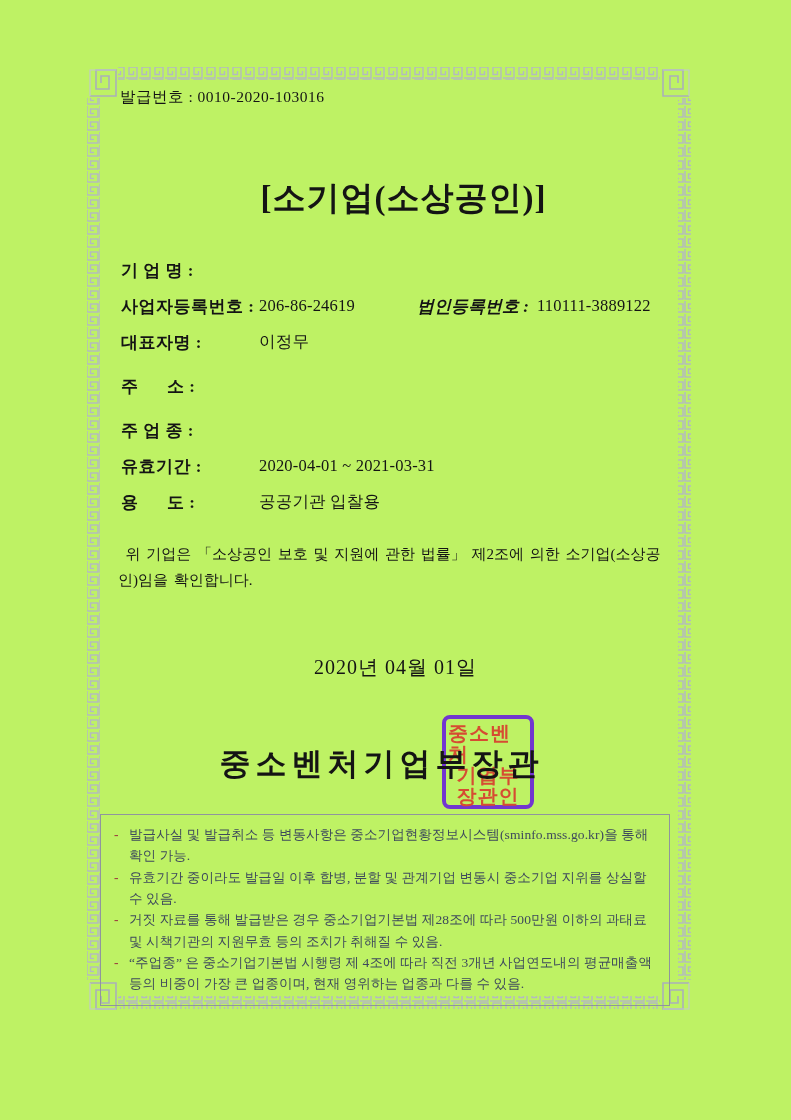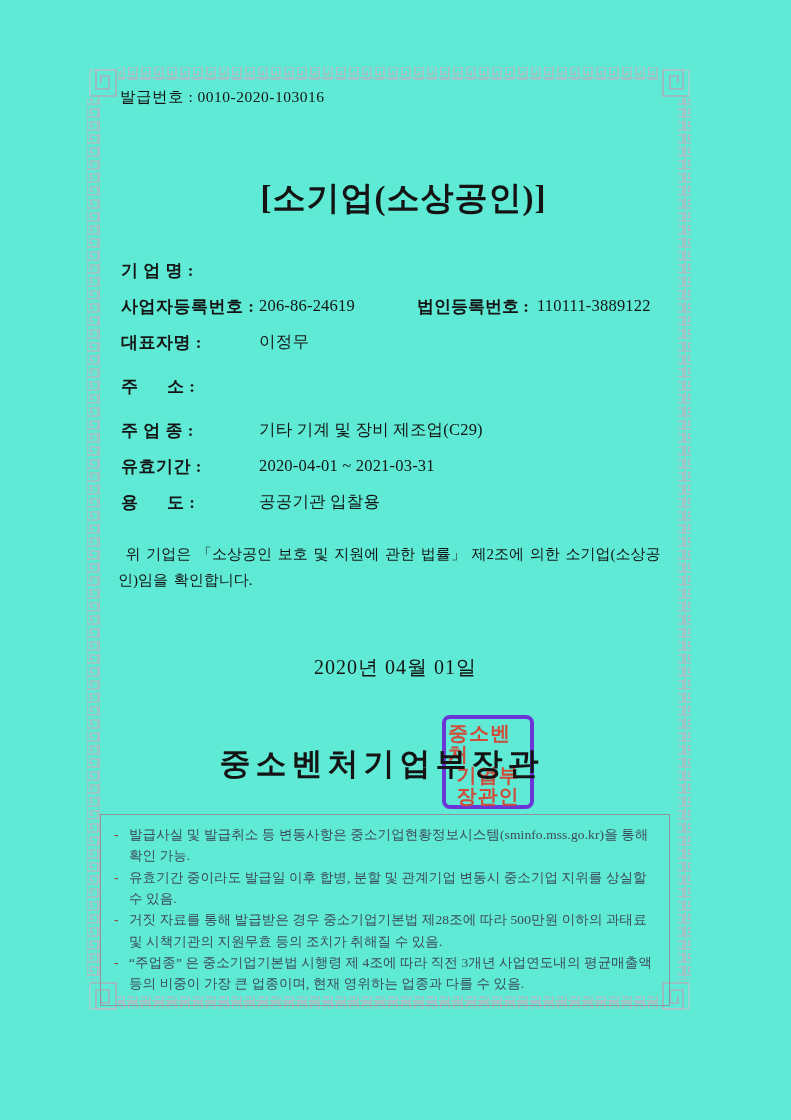--- a/index.html
+++ b/index.html
@@ -1,19 +1,19 @@
 <!DOCTYPE html>
 <html><head>
 <meta charset="utf-8">
 <style>
   html,body{margin:0;padding:0;background:#ffffff;}
   .page{
     position:relative;
     width:791px;height:1120px;
-    background:#5eead4;
+    background:#bef264;
     font-family:"Liberation Serif","DejaVu Serif",serif;
     color:#141414;
     overflow:hidden;
   }
   .border-frame{position:absolute;left:86px;top:66px;width:606px;height:946px;}
   .issue-line{
     position:absolute;top:87px;left:120px;
     font-size:15.5px;letter-spacing:.5px;white-space:pre;
   }
   .doc-title{
@@ -24,21 +24,21 @@
     position:absolute;top:176px;left:0;right:0;margin:0;
     text-align:center;font-size:33px;font-weight:bold;letter-spacing:1px;padding-left:16px;
   }
   .fields{position:absolute;top:252px;left:121px;right:116px;}
   .frow{display:flex;align-items:center;min-height:36px;}
   .frow.addr{min-height:52px;}
   .lbl{
     flex:none;width:138px;font-weight:bold;font-size:17px;
     white-space:pre;letter-spacing:.5px;
   }
-  .lbl2{flex:none;width:120px;font-weight:bold;font-size:17px;white-space:pre;}
+  .lbl2{flex:none;width:120px;font-weight:bold;font-size:17px;white-space:pre;font-style:italic;}
   .val{font-size:16.5px;letter-spacing:.2px;}
   .val-fixed{flex:none;width:158px;font-size:16.5px;}
   .val-wrap{max-width:420px;line-height:1.6;}
   .statement{
     position:absolute;top:541px;left:118px;right:114px;margin:0;
     font-size:15px;line-height:1.75;word-spacing:2px;text-indent:.5em;
   }
   .issue-date{
     position:absolute;top:654px;left:0;right:0;
     text-align:center;font-size:20px;font-weight:normal;letter-spacing:1px;
@@ -111,21 +111,20 @@
     </div>
     <div class="frow">
       <span class="lbl">대표자명 :</span>
       <span class="val">이정무</span>
     </div>
     <div class="frow addr">
       <span class="lbl">주      소 :</span>
     </div>
     <div class="frow">
       <span class="lbl">주 업 종 :</span>
-      <span class="val">기타 기계 및 장비 제조업(C29)</span>
     </div>
     <div class="frow">
       <span class="lbl">유효기간 :</span>
       <span class="val">2020-04-01 ~ 2021-03-31</span>
     </div>
     <div class="frow">
       <span class="lbl">용      도 :</span>
       <span class="val">공공기관 입찰용</span>
     </div>
   </div>

